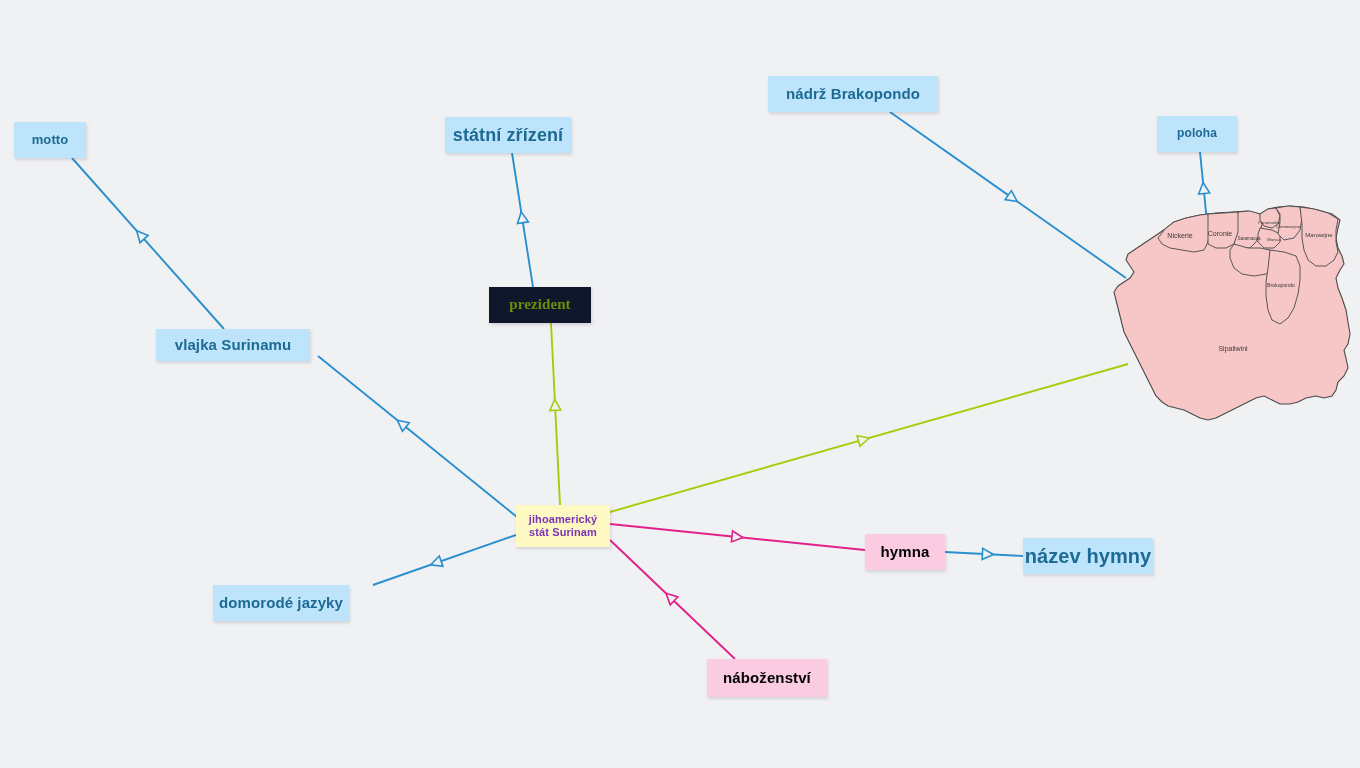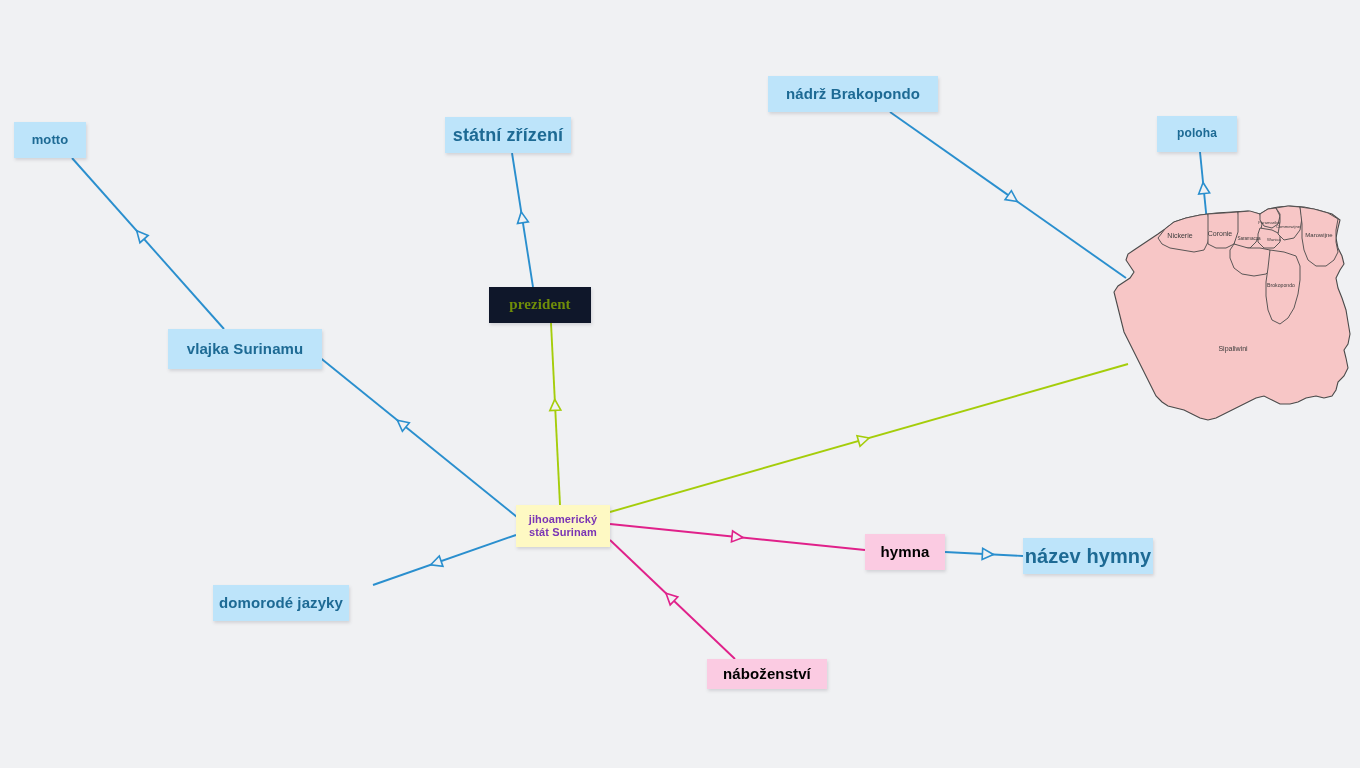--- a/index.html
+++ b/index.html
@@ -142,23 +142,23 @@
           <text x="173" y="89" text-anchor="middle" font-size="5.2" class="map-label">Brokopondo</text>
           <text x="125" y="153" text-anchor="middle" font-size="7" class="map-label">Sipaliwini</text>
         </g>
     </svg>
   </div>
 
   <div id="node-layer">
       <div class="node purple" style="left: 516px; top: 505px; width: 94px; height: 42px; font-size: 11px;">jihoamerický
 stát Surinam</div>
       <div class="node blue" style="left: 14px; top: 122px; width: 72px; height: 36px; font-size: 13px;">motto</div>
-      <div class="node blue" style="left: 168px; top: 329px; width: 154px; height: 40px; font-size: 15px;">vlajka Surinamu</div>
+      <div class="node blue" style="left: 156px; top: 329px; width: 154px; height: 32px; font-size: 15px;">vlajka Surinamu</div>
       <div class="node blue" style="left: 445px; top: 117px; width: 126px; height: 36px; font-size: 18px;">státní zřízení</div>
       <div class="node green" style="left: 489px; top: 287px; width: 102px; height: 36px; font-size: 15px;">prezident</div>
       <div class="node blue" style="left: 768px; top: 76px; width: 170px; height: 36px; font-size: 15px;">nádrž Brakopondo</div>
       <div class="node blue" style="left: 1157px; top: 116px; width: 80px; height: 36px; font-size: 12px;">poloha</div>
       <div class="node blue" style="left: 213px; top: 585px; width: 136px; height: 36px; font-size: 15px;">domorodé jazyky</div>
       <div class="node pink" style="left: 865px; top: 534px; width: 80px; height: 36px; font-size: 15px;">hymna</div>
       <div class="node blue" style="left: 1023px; top: 538px; width: 130px; height: 36px; font-size: 20px;">název hymny</div>
-      <div class="node pink" style="left: 707px; top: 659px; width: 120px; height: 30px; font-size: 15px;">náboženství</div>
+      <div class="node pink" style="left: 707px; top: 659px; width: 120px; height: 38px; font-size: 15px;">náboženství</div>
     </div>
 </div>
 
 </body></html>

